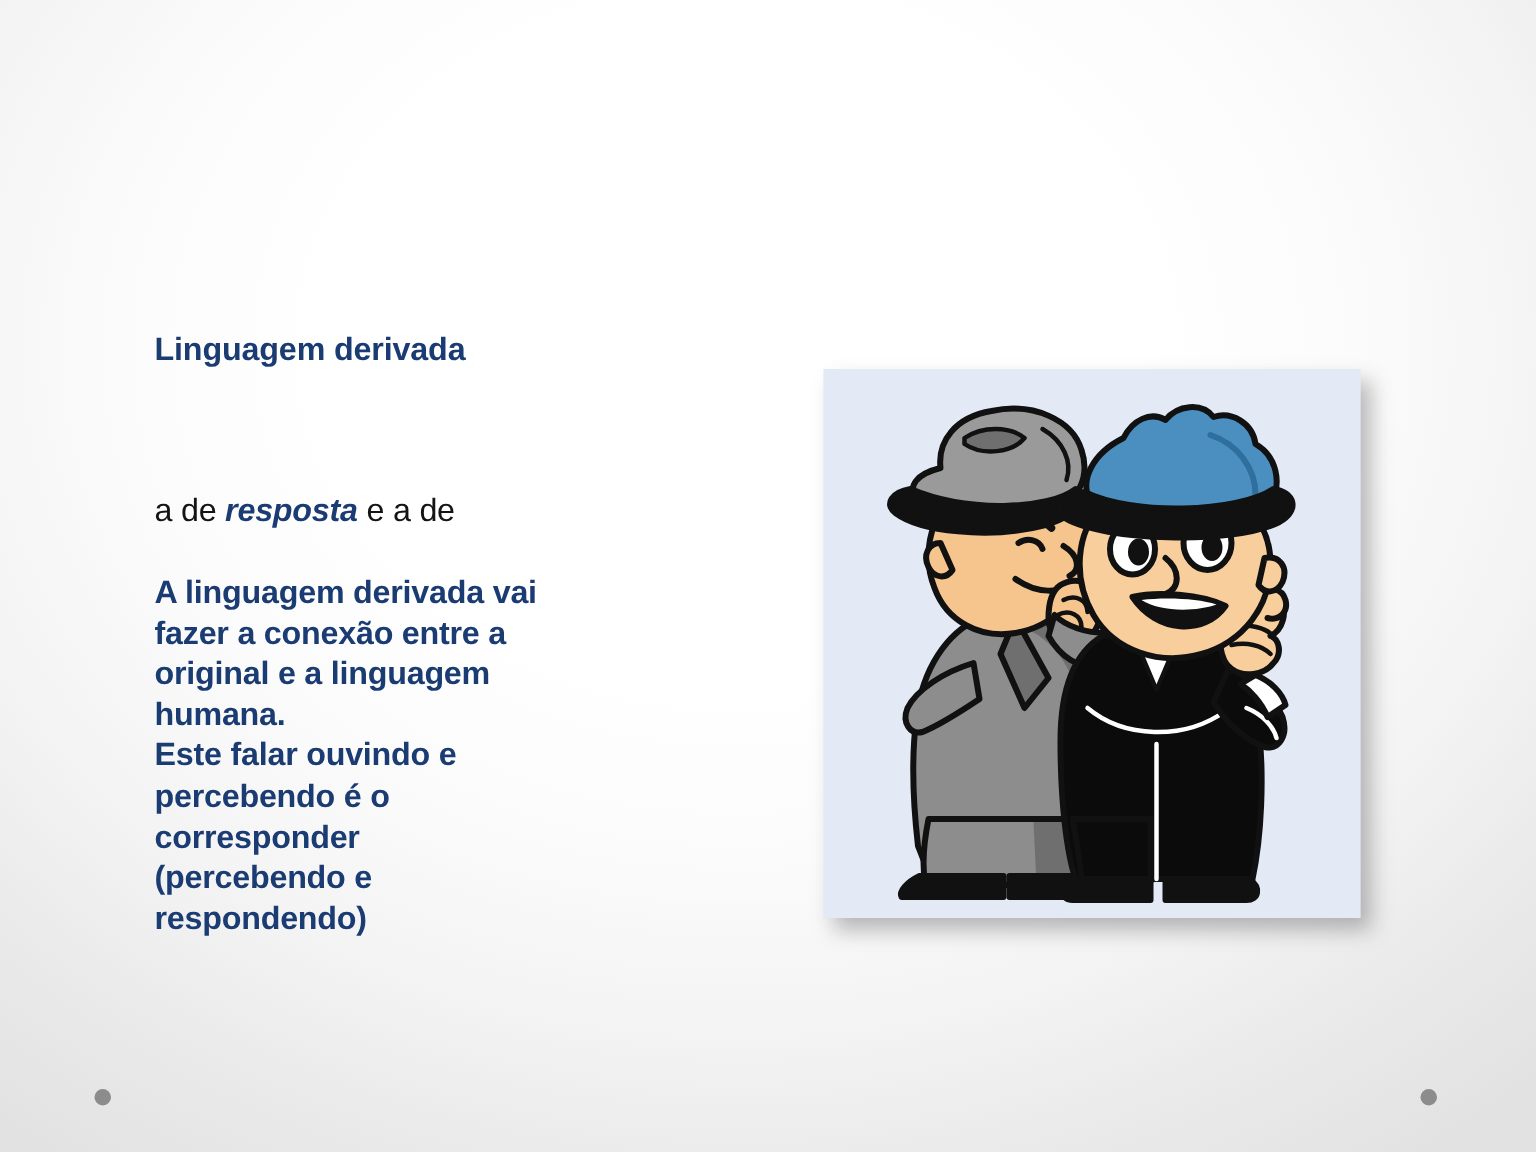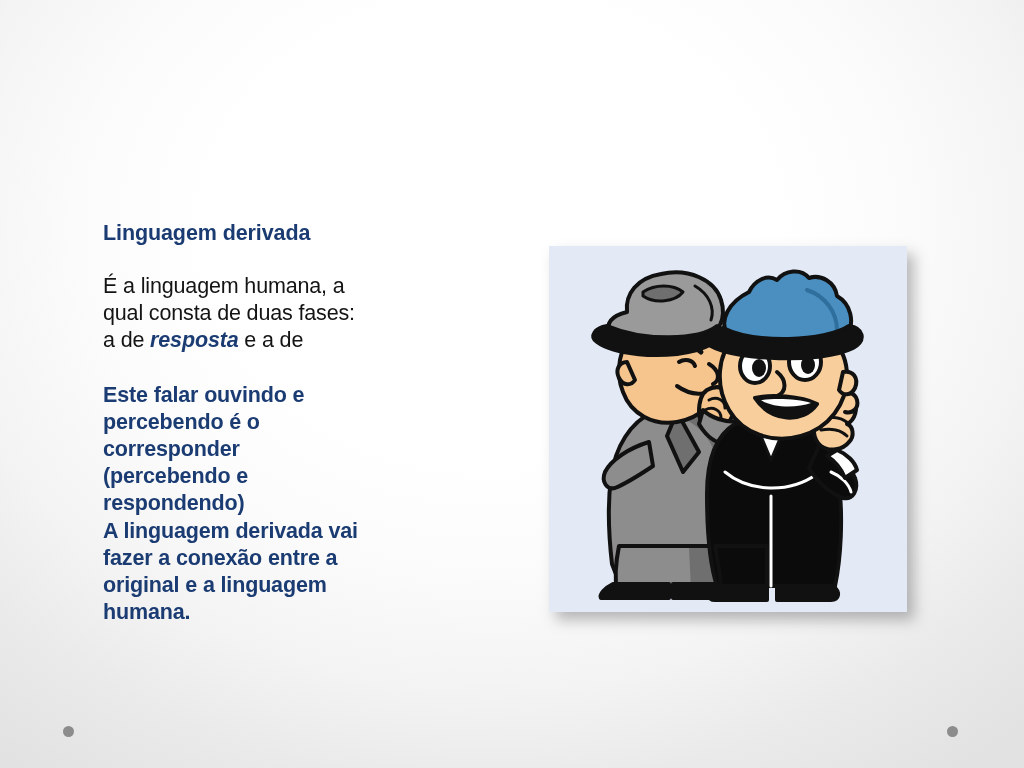--- a/index.html
+++ b/index.html
@@ -96,42 +96,42 @@
 </head>
 <body>
 
 <div id="slide">
 
   <div id="text-col">
 
     <div class="title">Linguagem derivada</div>
 
     <p class="para">
-      <span>É a linguagem humana, a</span><br>
-      <span>qual consta de duas fases:</span><br>
+      <br>
+      <br>
       <span>a de </span><span class="b">resposta</span><span> e a de</span><br>
     </p>
 
     <div class="spacer"></div>
+
+    <p class="para blue-bold">
+      <span>A linguagem derivada vai</span><br>
+      <span>fazer a conexão entre a</span><br>
+      <span>original e a linguagem</span><br>
+      <span>humana.</span>
+    </p>
 
     <p class="para blue-bold">
       <span>Este falar ouvindo e</span><br>
       <span>percebendo é o</span><br>
       <span>corresponder</span><br>
       <span>(percebendo e</span><br>
       <span>respondendo)</span>
     </p>
 
-    <p class="para blue-bold">
-      <span>A linguagem derivada vai</span><br>
-      <span>fazer a conexão entre a</span><br>
-      <span>original e a linguagem</span><br>
-      <span>humana.</span>
-    </p>
-
   </div>
 
   <div id="picture-frame">
     <svg id="clipart" viewBox="0 0 358 366" aria-hidden="true">
       <rect x="0" y="0" width="358" height="366" fill="#e3eaf6"></rect>
 
       <g stroke="#111111" stroke-width="4" stroke-linejoin="round" stroke-linecap="round">
 
         <path d="M104 166 C 82 176, 66 200, 62 232 C 58 262, 60 292, 63 318
                  L 70 336 L 182 336 L 186 300 C 190 262, 188 220, 178 196

